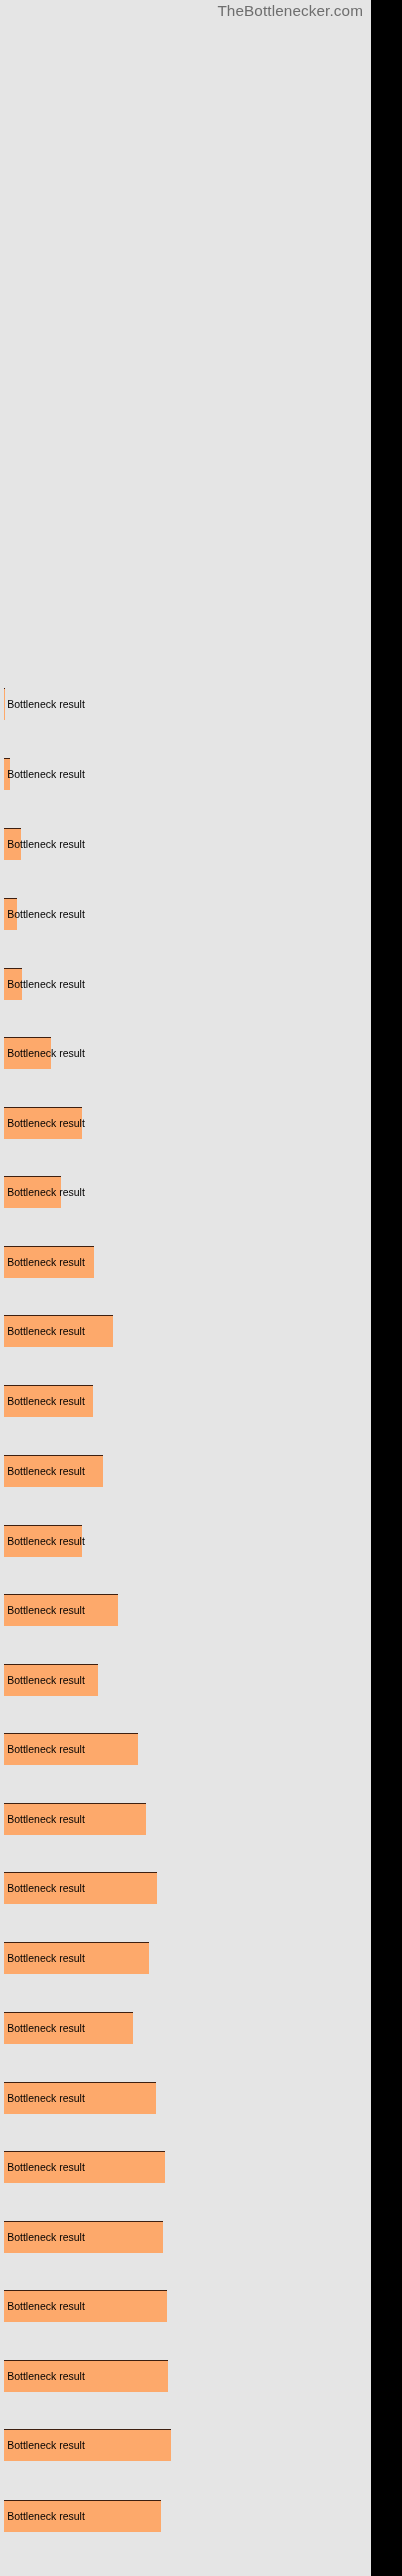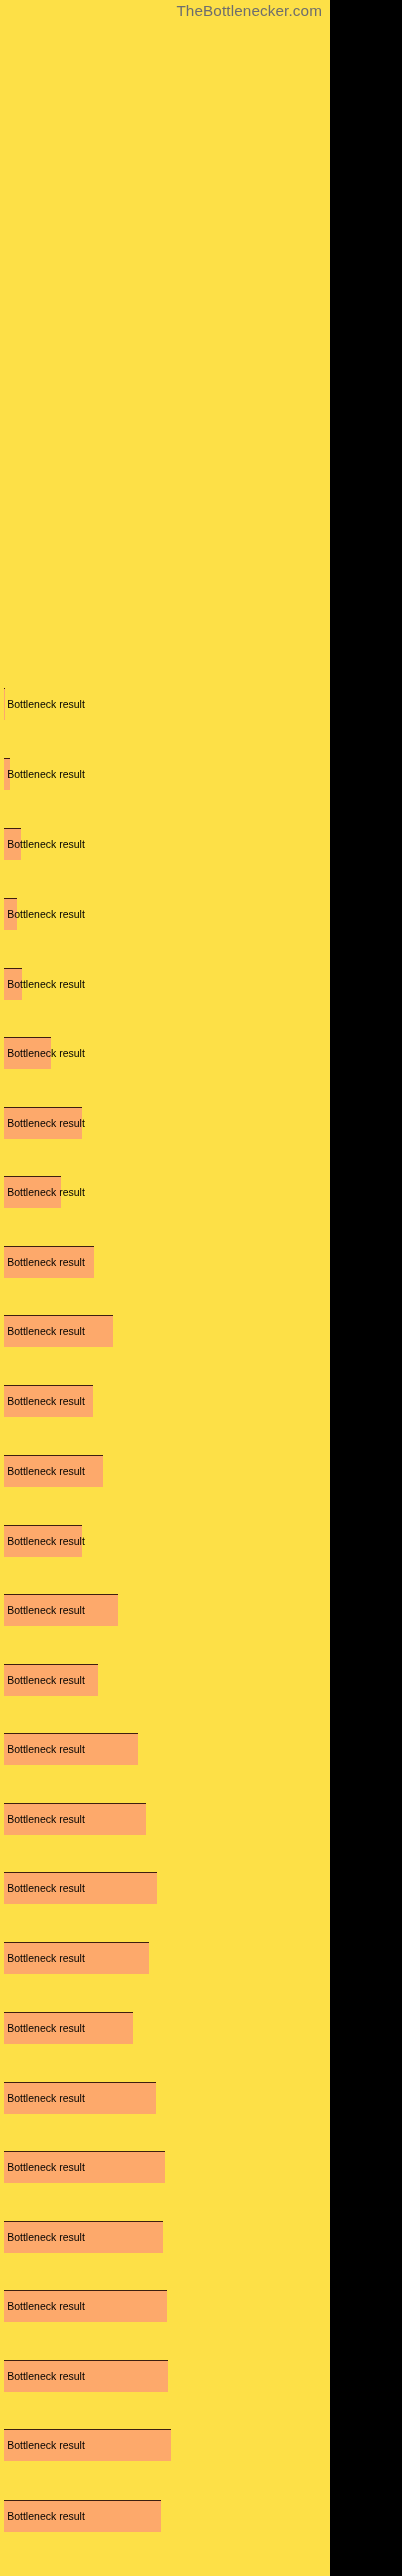--- a/index.html
+++ b/index.html
@@ -12,23 +12,23 @@
     height: 2576px;
     position: relative;
     overflow: hidden;
     font-family: "Liberation Sans", sans-serif;
     -webkit-font-smoothing: antialiased;
   }
   #chart-root {
     position: absolute;
     left: 0;
     top: 0;
-    width: 330px;
+    width: 371px;
     height: 2576px;
-    background: #fde047;
+    background: #e5e5e5;
   }
   #site-title {
     position: absolute;
     right: 8px;
     top: 2.4px;
     font-size: 15.3px;
     line-height: 17.7px;
     color: #6e6e6e;
     letter-spacing: 0.1px;
     white-space: nowrap;

